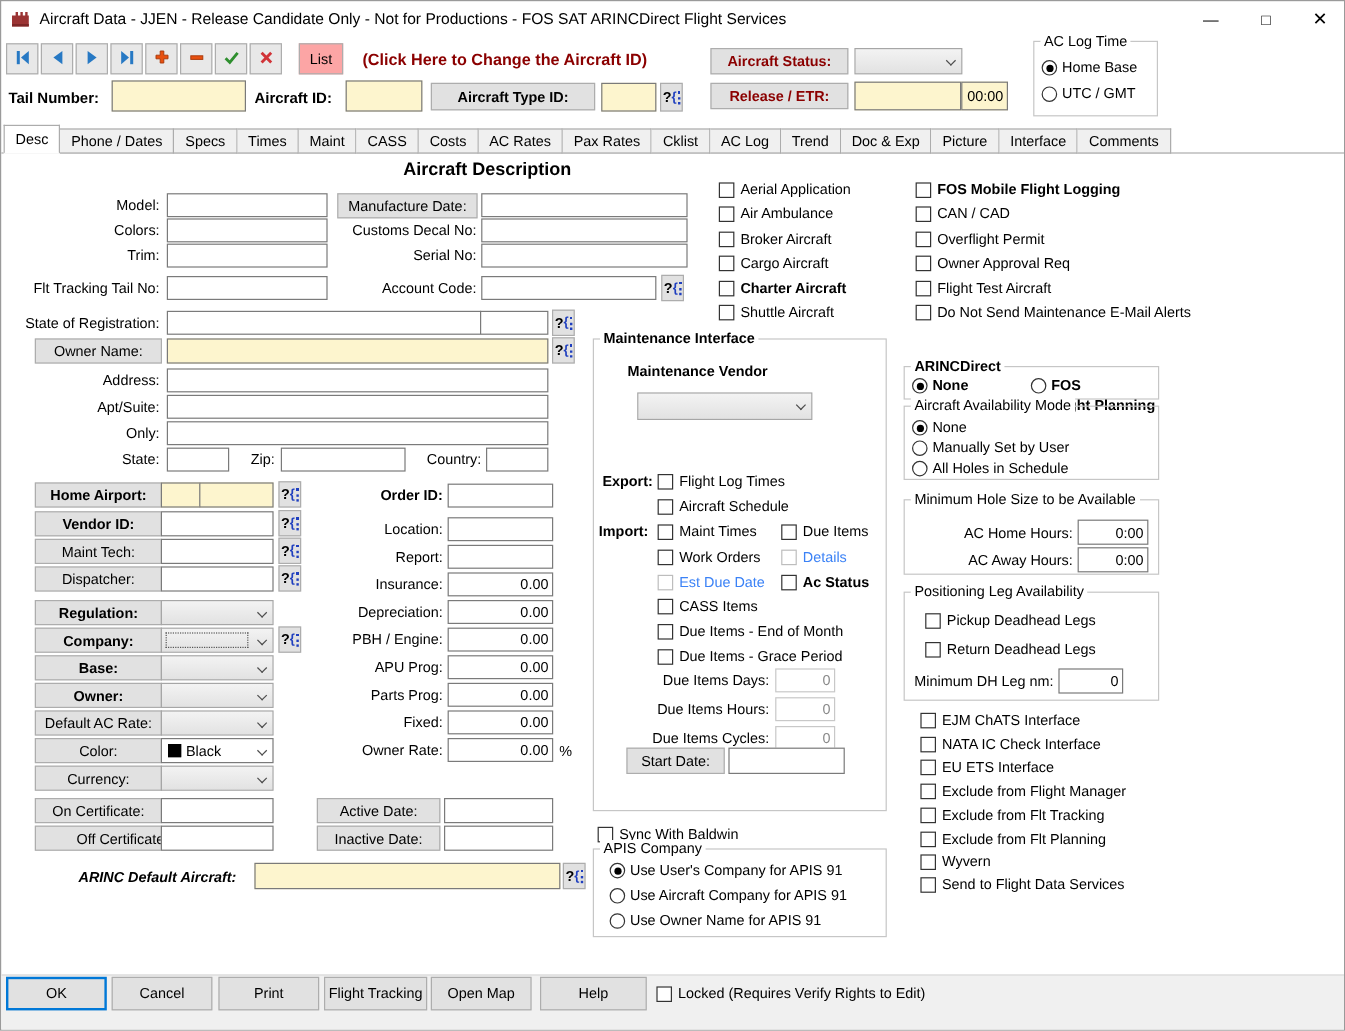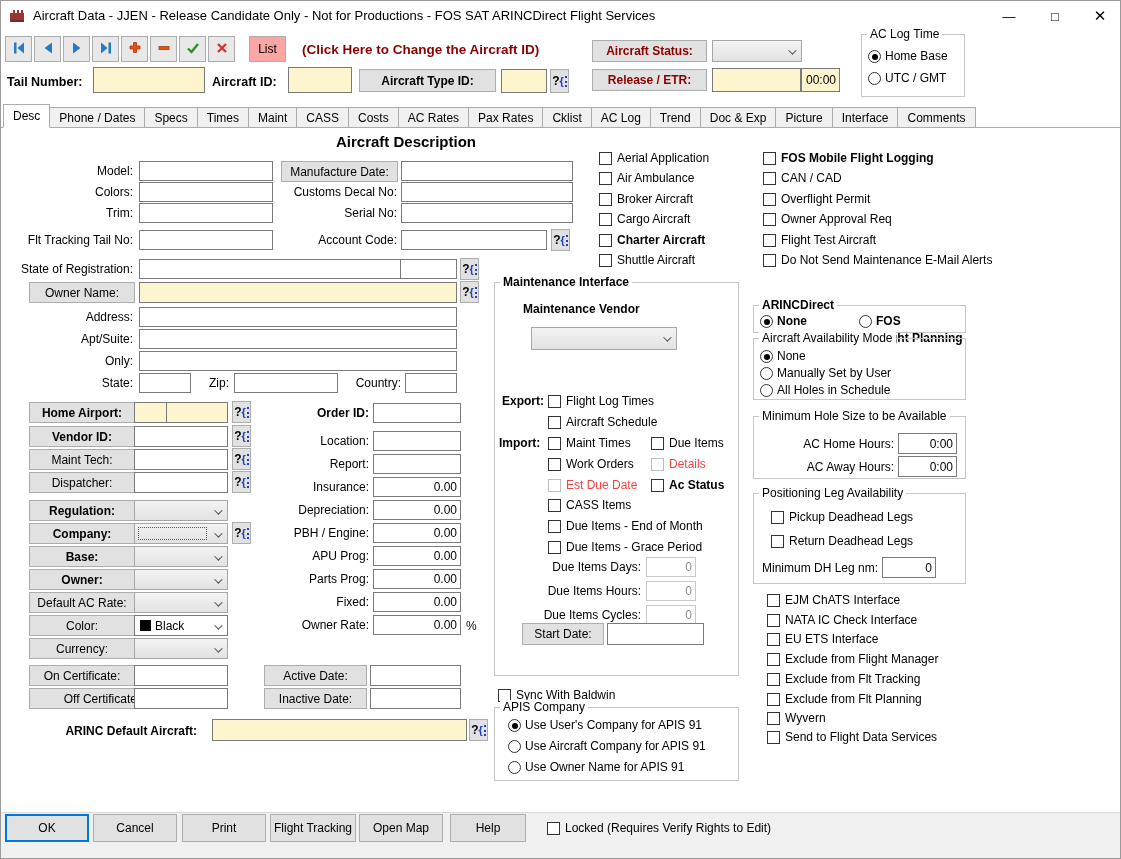--- a/index.html
+++ b/index.html
@@ -23,21 +23,21 @@
   .hlp { position:absolute; width:19px; height:22px; background:#E1E1E1; border:1px solid #ADADAD; display:flex; align-items:center; justify-content:center; }
   .hlp .hq { font-weight:bold; font-size:12px; color:#000; }
   .hlp .hb { font-weight:bold; font-size:11px; color:#1F3FBF; margin-left:0px; }
   .hlp .hdots { width:0; height:11px; border-left:2px dotted #1F3FBF; margin-left:1px; }
   .dd { position:absolute; height:22px; border:1px solid #A6A6A6; background:linear-gradient(#F3F3F3,#E2E2E2); display:flex; align-items:center; }
   .dd .chev { position:absolute; right:7px; top:8px; width:6px; height:6px; border-right:1.4px solid #4d4d4d; border-bottom:1.4px solid #4d4d4d; transform:rotate(45deg) translateY(-2px); }
   .dd.white { background:#fff; border-color:#7a7a7a; }
   .cb { position:absolute; width:13px; height:13px; background:#fff; border:1px solid #333; }
   .cb.dis { border-color:#bdbdbd; }
   .cblbl { position:absolute; line-height:15px; white-space:nowrap; }
-  .cblbl.dis { color:#ef4444; }
+  .cblbl.dis { color:#3b82f6; }
   .radio { position:absolute; width:13px; height:13px; background:#fff; border:1px solid #333; border-radius:50%; }
   .radio.sel::after { content:""; position:absolute; left:2.5px; top:2.5px; width:6px; height:6px; border-radius:50%; background:#000; }
   .grp { position:absolute; border:1px solid #C6C6C6; }
   .gtitle { position:absolute; top:-8px; left:5px; background:#fff; padding:0 3px; line-height:14px; white-space:nowrap; }
   .navbtn { position:absolute; width:27px; height:26px; background:#E8E8E8; border:1px solid #ADADAD; display:flex; align-items:center; justify-content:center; }
   .tabrow { position:absolute; left:2px; top:103px; display:flex; align-items:flex-end; z-index:2; }
   .tab { height:21px; margin-top:3px; padding:0 9px; background:#F0F0F0; border:1px solid #ACACAC; border-left-width:0; display:flex; align-items:center; }
   .tab:first-child { border-left-width:1px; }
   .tab.active { height:24px; margin-top:0; background:#fff; border-left-width:1px; border-bottom:1px solid #fff; position:relative; z-index:3; }
   .tabline { position:absolute; left:0; top:126px; width:1121px; height:1px; background:#ACACAC; z-index:1; }
@@ -313,21 +313,21 @@
   <div class="inp" style="left:372px;top:591px;width:88px;"><input class="val" readonly="" value="0.00" style=""></div>
   <div class="lbl r" style="left:270px;top:614px;width:98px;">Owner Rate:</div>
   <div class="inp" style="left:372px;top:614px;width:88px;"><input class="val" readonly="" value="0.00" style=""></div>
   <div class="lbl" style="left:465px;top:615px;">%</div>
 
   <div class="btn" style="left:263px;top:664px;width:103px;height:21px;">Active Date:</div>
   <div class="inp" style="left:369px;top:664px;width:91px;height:21px;"></div>
   <div class="btn" style="left:263px;top:687px;width:103px;height:21px;">Inactive Date:</div>
   <div class="inp" style="left:369px;top:687px;width:91px;height:21px;"></div>
 
-  <div class="lbl r b" style="left:16px;top:719px;width:180px;line-height:22px;">ARINC Default Aircraft:</div>
+  <div class="lbl r b" style="left:16px;top:719px;width:180px;line-height:22px;font-style:italic;">ARINC Default Aircraft:</div>
   <div class="inp yel" style="left:211px;top:718px;width:255px;height:22px;"></div>
   <div class="hlp" style="left:468px;top:718px;">
       <span class="hq">?</span>
       <span class="hb">{</span>
       <span class="hdots"></span>
     </div>
 
   <div class="cb" style="left:598px;top:151px;"></div>
   <div class="cblbl" style="left:616px;top:150px;">Aerial Application</div>
   <div class="cb" style="left:598px;top:171px;"></div>
@@ -467,17 +467,17 @@
   <div class="cblbl" style="left:784px;top:710px;">Wyvern</div>
   <div class="cb" style="left:766px;top:730px;"></div>
   <div class="cblbl" style="left:784px;top:729px;">Send to Flight Data Services</div>
 
   <div class="footer"></div>
   <div class="fbtn default" style="left:4px;width:84px;">OK</div>
   <div class="fbtn" style="left:92px;width:84px;">Cancel</div>
   <div class="fbtn" style="left:181px;width:84px;">Print</div>
   <div class="fbtn" style="left:269px;width:86px;">Flight Tracking</div>
   <div class="fbtn" style="left:358px;width:84px;">Open Map</div>
-  <div class="fbtn" style="left:449px;width:76px;">Help</div>
+  <div class="fbtn" style="left:449px;width:89px;">Help</div>
   <div class="cb" style="left:546px;top:821px;"></div>
   <div class="cblbl" style="left:564px;top:820px;">Locked (Requires Verify Rights to Edit)</div>
 
 </div>
 
 </body></html>

